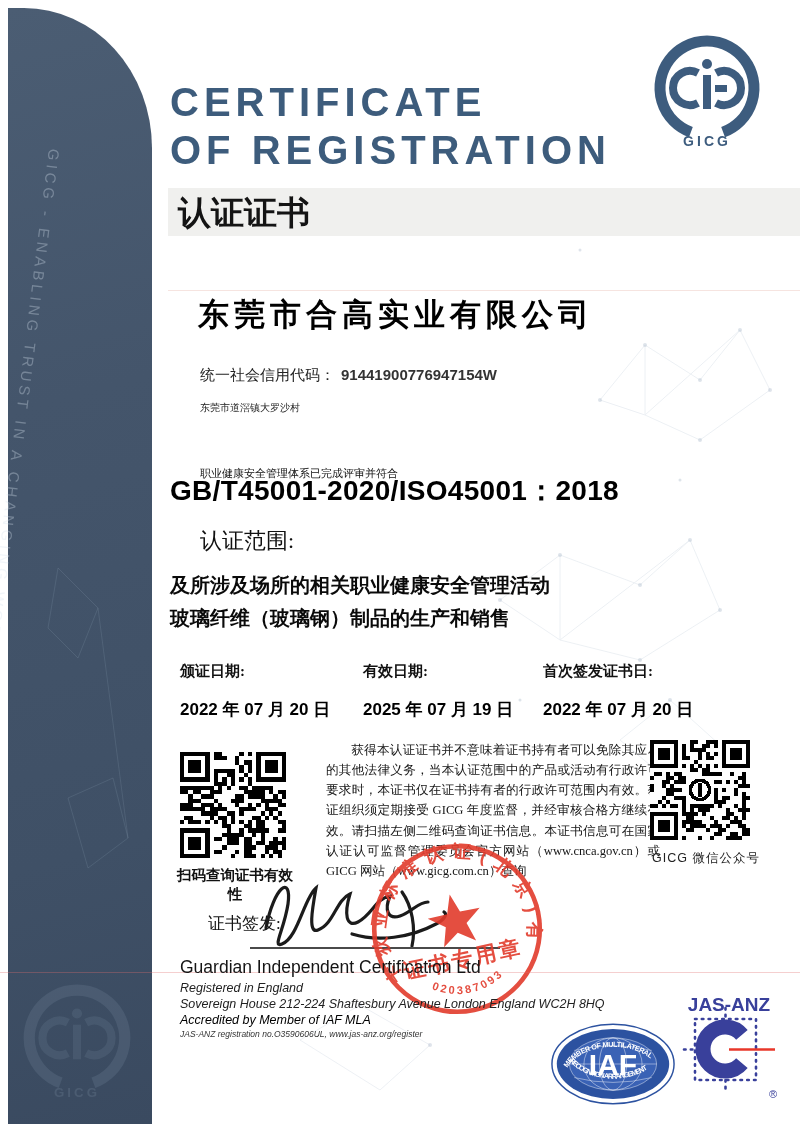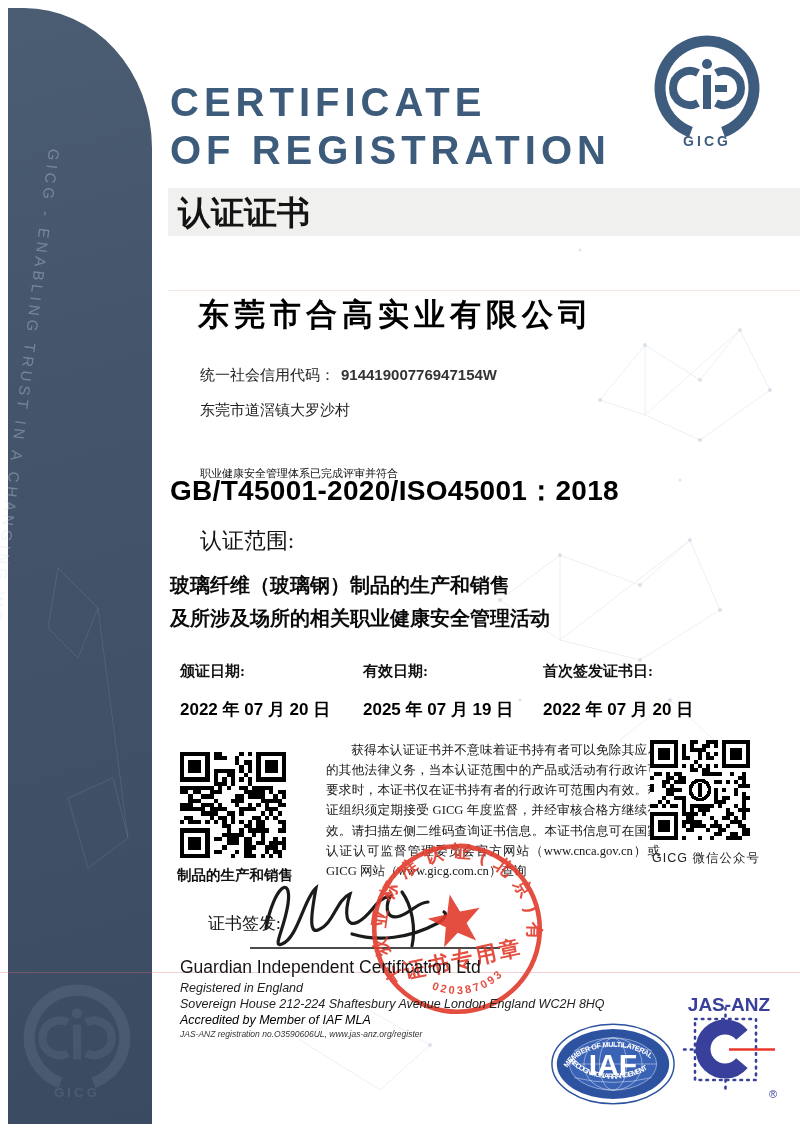--- a/index.html
+++ b/index.html
@@ -25,21 +25,21 @@
   .subtitle{left:178px;top:189px;font-size:33px;line-height:48px;font-weight:700;color:#141414;}
 
   
   .cjk-serif{font-family:"Liberation Serif",serif;margin-left:28px;}
   .cert-no{left:172px;top:249px;font-size:17px;font-weight:700;letter-spacing:.5px;}
   .cert-no .num{margin-left:14px;font-family:"Liberation Sans",sans-serif;}
   .faint-line{height:1px;background:#f2d8d3;opacity:.7;}
   .company{left:170px;top:294px;font-size:31px;font-weight:600;letter-spacing:5px;color:#000;}
   .credit{left:172px;top:366px;font-size:15px;color:#222;}
   .credit .code{font-family:"Liberation Sans",sans-serif;font-weight:700;color:#333;margin-left:6px;}
-  .address{left:172px;top:401px;font-size:15px;color:#222;text-align:right;}
+  .address{left:172px;top:401px;font-size:10px;color:#222;text-align:right;}
   .statement{left:172px;top:466px;font-size:11px;color:#111;}
   .standard{left:170px;top:472px;font-size:28px;font-weight:700;letter-spacing:.3px;color:#000;}
   .scope-label{left:172px;top:526px;font-size:22px;color:#111;}
   .scope{left:170px;top:569px;font-size:20px;font-weight:700;line-height:33px;color:#0a0a0a;}
 
   
   .date-col .lbl{font-size:15px;font-weight:700;color:#111;font-family:"Liberation Serif",serif;}
   .date-col .val{margin-top:17px;font-size:17px;font-weight:700;color:#000;}
   .dc1{left:180px;top:662px;} .dc2{left:363px;top:662px;} .dc3{left:543px;top:662px;}
 
@@ -154,22 +154,22 @@
 
   <div class="abs address cjk-serif">东莞市道滘镇大罗沙村</div>
 
   <div class="abs statement cjk-serif">职业健康安全管理体系已完成评审并符合</div>
 
   <div class="abs standard">GB/T45001-2020/ISO45001：2018</div>
 
   <div class="abs scope-label cjk-serif">认证范围:</div>
 
   <div class="abs scope">
+    <div>及所涉及场所的相关职业健康安全管理活动</div>
     <div>玻璃纤维（玻璃钢）制品的生产和销售</div>
-    <div>及所涉及场所的相关职业健康安全管理活动</div>
   </div>
 
   <div class="abs date-col dc1">
     <div class="lbl">颁证日期:</div>
     <div class="val">2022 年 07 月 20 日</div>
   </div>
   <div class="abs date-col dc2">
     <div class="lbl">有效日期:</div>
     <div class="val">2025 年 07 月 19 日</div>
   </div>
@@ -403,21 +403,21 @@
         <rect x="0" y="0" width="7" height="7"></rect>
         <rect fill="#fff" x="1" y="1" width="5" height="5"></rect>
         <rect x="2" y="2" width="3" height="3"></rect>
         <rect x="18" y="0" width="7" height="7"></rect>
         <rect fill="#fff" x="19" y="1" width="5" height="5"></rect>
         <rect x="20" y="2" width="3" height="3"></rect>
         <rect x="0" y="18" width="7" height="7"></rect>
         <rect fill="#fff" x="1" y="19" width="5" height="5"></rect>
         <rect x="2" y="20" width="3" height="3"></rect>
       </svg></div>
-  <div class="abs qr-cap1">制品的生产和销售</div>
+  <div class="abs qr-cap1">扫码查询证书有效性</div>
 
   <div class="abs notice cjk-serif">获得本认证证书并不意味着证书持有者可以免除其应尽的其他法律义务，当本认证范围中的产品或活动有行政许可要求时，本证书仅在证书持有者的行政许可范围内有效。获证组织须定期接受 GICG 年度监督，并经审核合格方继续有效。请扫描左侧二维码查询证书信息。本证书信息可在国家认证认可监督管理委员会官方网站（www.cnca.gov.cn）或 GICG 网站（www.gicg.com.cn）查询</div>
 
   <div class="abs qr-box qr2"><svg viewBox="0 0 25 25" width="100%" height="100%" shape-rendering="crispEdges" fill="#000">
         <rect x="10" y="0" width="1" height="1"></rect>
         <rect x="11" y="0" width="1" height="1"></rect>
         <rect x="14" y="0" width="1" height="1"></rect>
         <rect x="15" y="0" width="1" height="1"></rect>
         <rect x="16" y="0" width="1" height="1"></rect>
         <rect x="8" y="1" width="1" height="1"></rect>

